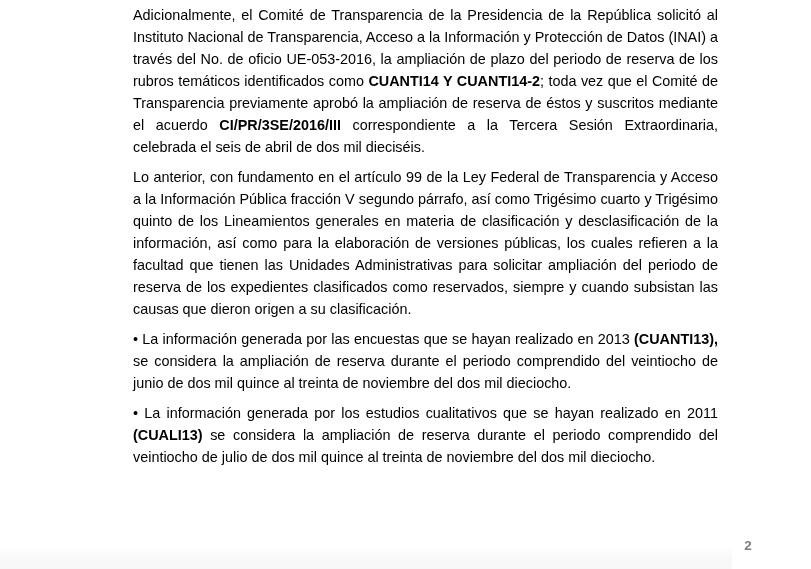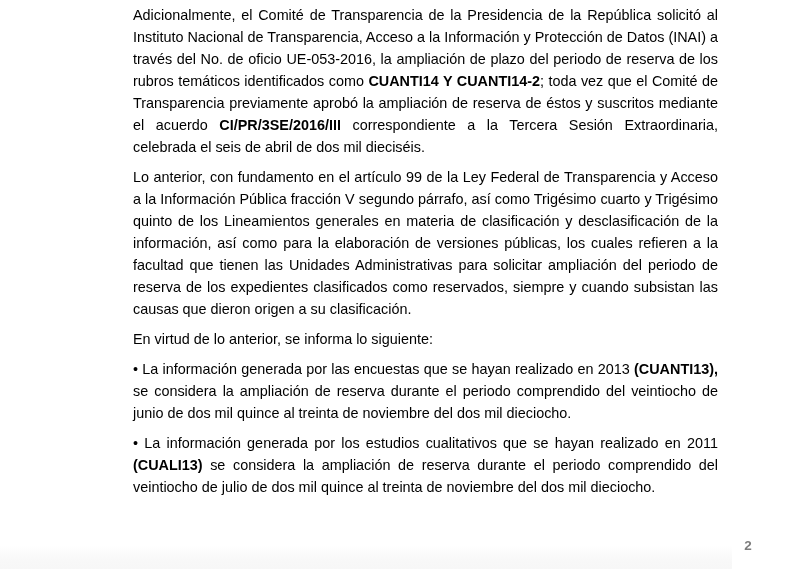--- a/index.html
+++ b/index.html
@@ -59,21 +59,20 @@
   }
 </style>
 </head>
 <body>
 
 <div class="page">
 
   <div class="doc-body">
     <p><span>Adicionalmente, el Comité de Transparencia de la Presidencia de la República solicitó al Instituto Nacional de Transparencia, Acceso a la Información y Protección de Datos (INAI) a través del No. de oficio UE-053-2016, la ampliación de plazo del periodo de reserva de los rubros temáticos identificados como </span><strong>CUANTI14 Y CUANTI14-2</strong><span>; toda vez que el Comité de Transparencia previamente aprobó la ampliación de reserva de éstos y suscritos mediante el acuerdo </span><strong>CI/PR/3SE/2016/III</strong><span> correspondiente a la Tercera Sesión Extraordinaria, celebrada el seis de abril de dos mil dieciséis.</span></p>
     <p><span>Lo anterior, con fundamento en el artículo 99 de la Ley Federal de Transparencia y Acceso a la Información Pública fracción V segundo párrafo, así como Trigésimo cuarto y Trigésimo quinto de los Lineamientos generales en materia de clasificación y desclasificación de la información, así como para la elaboración de versiones públicas, los cuales refieren a la facultad que tienen las Unidades Administrativas para solicitar ampliación del periodo de reserva de los expedientes clasificados como reservados, siempre y cuando subsistan las causas que dieron origen a su clasificación.</span></p>
-    <p><span>En virtud de lo anterior, se informa lo siguiente:</span></p>
     <p><span>• La información generada por las encuestas que se hayan realizado en 2013 </span><strong>(CUANTI13),</strong><span> se considera la ampliación de reserva durante el periodo comprendido del veintiocho de junio de dos mil quince al treinta de noviembre del dos mil dieciocho.</span></p>
     <p><span>• La información generada por los estudios cualitativos que se hayan realizado en 2011 </span><strong>(CUALI13)</strong><span> se considera la ampliación de reserva durante el periodo comprendido del veintiocho de julio de dos mil quince al treinta de noviembre del dos mil dieciocho.</span></p>
   </div>
 
   <div class="bottom-shade"></div>
 
   <div class="page-number">2</div>
 
 </div>
 

